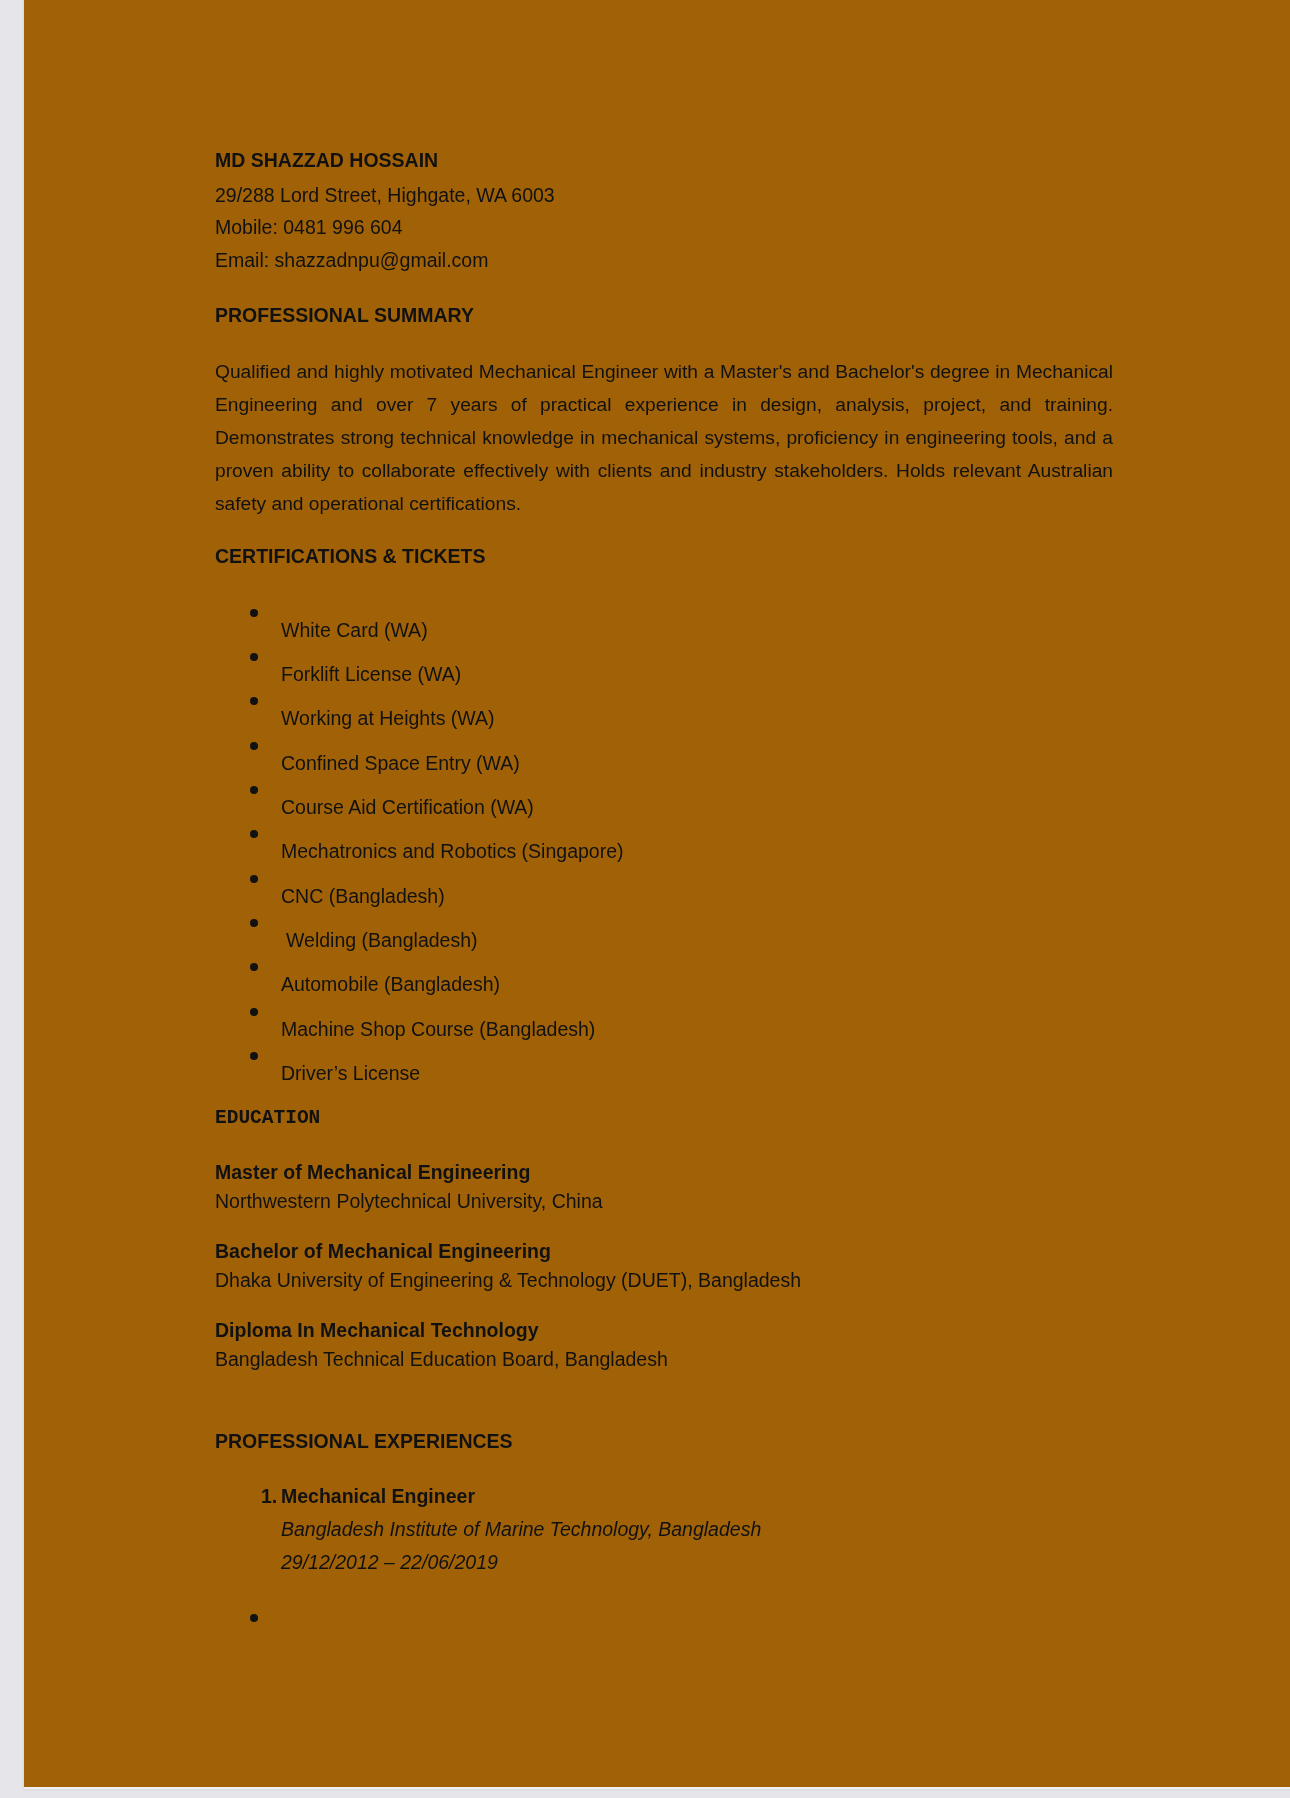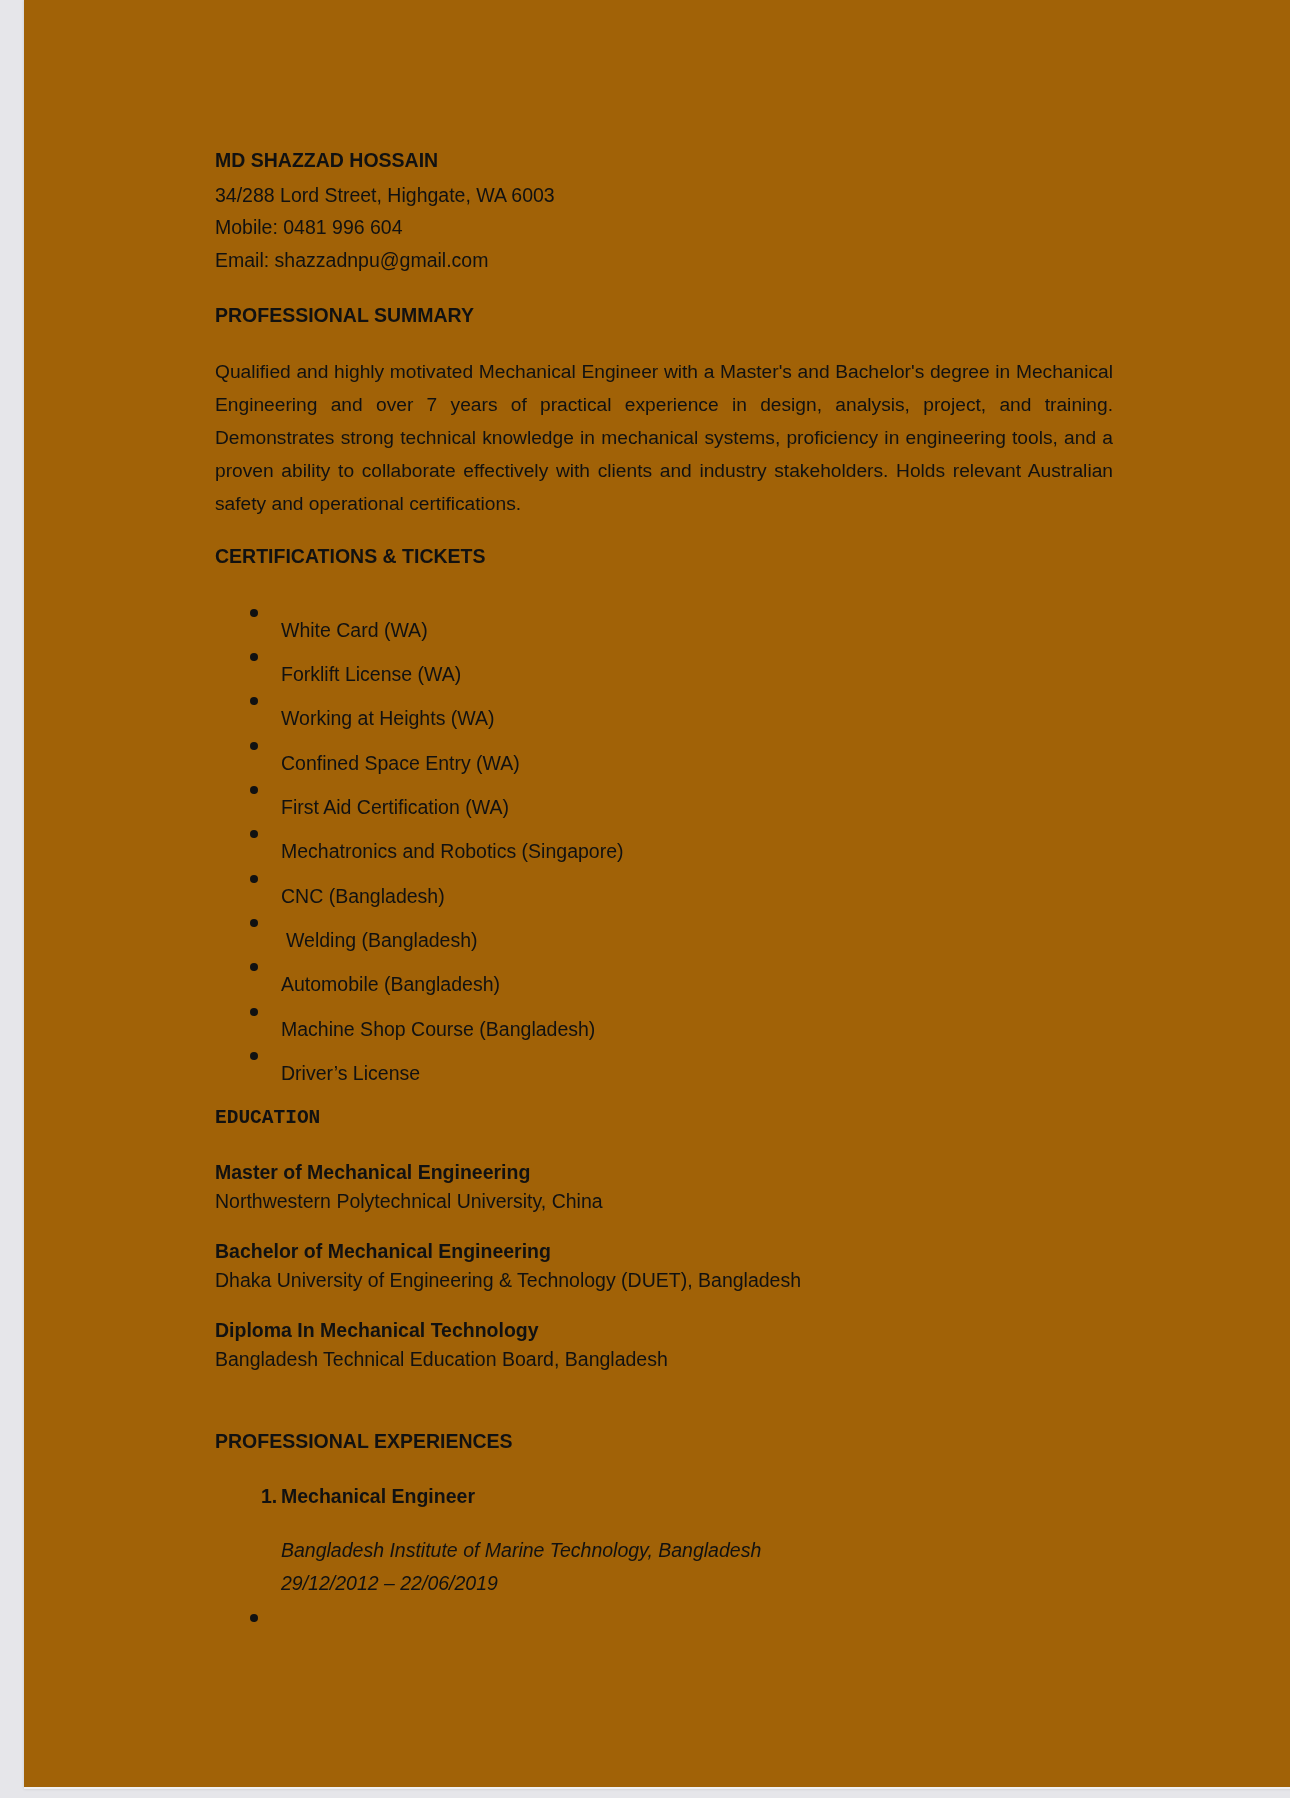--- a/index.html
+++ b/index.html
@@ -32,31 +32,31 @@
   .heading { font-weight: bold; font-size: 19.5px; }
   .justify { text-align: justify; text-align-last: left; }
   .bullet-row { position: absolute; left: 0; height: 29px; width: 800px; }
   .bullet-dot {
     position: absolute; left: 35px; top: 12px;
     width: 8px; height: 8px; border-radius: 50%; background: #111;
   }
   .bullet-text { position: absolute; left: 66px; top: 0; white-space: nowrap; margin-top: 19px; }
   .num { position: absolute; left: 45px; font-weight: bold; }
   .indent { position: absolute; left: 66px; white-space: nowrap; }
-  .italic { font-style: italic; margin-top: 21px; }
+  .italic { font-style: italic; }
   .nowrap { white-space: nowrap; }
 </style>
 </head>
 <body>
 
 <div class="page">
   <div class="content">
 
     <div class="blk bold nowrap" style="top:146px;">MD SHAZZAD HOSSAIN</div>
-    <div class="blk nowrap" style="top:181px;">34/288 Lord Street, Highgate, WA 6003</div>
+    <div class="blk nowrap" style="top:181px;">29/288 Lord Street, Highgate, WA 6003</div>
     <div class="blk nowrap" style="top:213px;">Mobile: 0481 996 604</div>
     <div class="blk nowrap" style="top:246px;">Email: shazzadnpu@gmail.com</div>
 
     <div class="blk heading nowrap" style="top:301px;">PROFESSIONAL SUMMARY</div>
     <div class="blk justify" style="top:355px; line-height:33px; font-size:19.2px;">Qualified and highly motivated Mechanical Engineer with a Master's and Bachelor's degree in Mechanical Engineering and over 7 years of practical experience in design, analysis, project, and training. Demonstrates strong technical knowledge in mechanical systems, proficiency in engineering tools, and a proven ability to collaborate effectively with clients and industry stakeholders. Holds relevant Australian safety and operational certifications.</div>
 
     <div class="blk heading nowrap" style="top:542px;">CERTIFICATIONS &amp; TICKETS</div>
 
     <div class="bullet-row" style="top:597px;">
       <span class="bullet-dot"></span>
@@ -69,21 +69,21 @@
     <div class="bullet-row" style="top:685px;">
       <span class="bullet-dot"></span>
       <span class="bullet-text">Working at Heights (WA)</span>
     </div>
     <div class="bullet-row" style="top:730px;">
       <span class="bullet-dot"></span>
       <span class="bullet-text">Confined Space Entry (WA)</span>
     </div>
     <div class="bullet-row" style="top:774px;">
       <span class="bullet-dot"></span>
-      <span class="bullet-text">First Aid Certification (WA)</span>
+      <span class="bullet-text">Course Aid Certification (WA)</span>
     </div>
     <div class="bullet-row" style="top:818px;">
       <span class="bullet-dot"></span>
       <span class="bullet-text">Mechatronics and Robotics (Singapore)</span>
     </div>
     <div class="bullet-row" style="top:863px;">
       <span class="bullet-dot"></span>
       <span class="bullet-text">CNC (Bangladesh)</span>
     </div>
     <div class="bullet-row" style="top:907px;">

